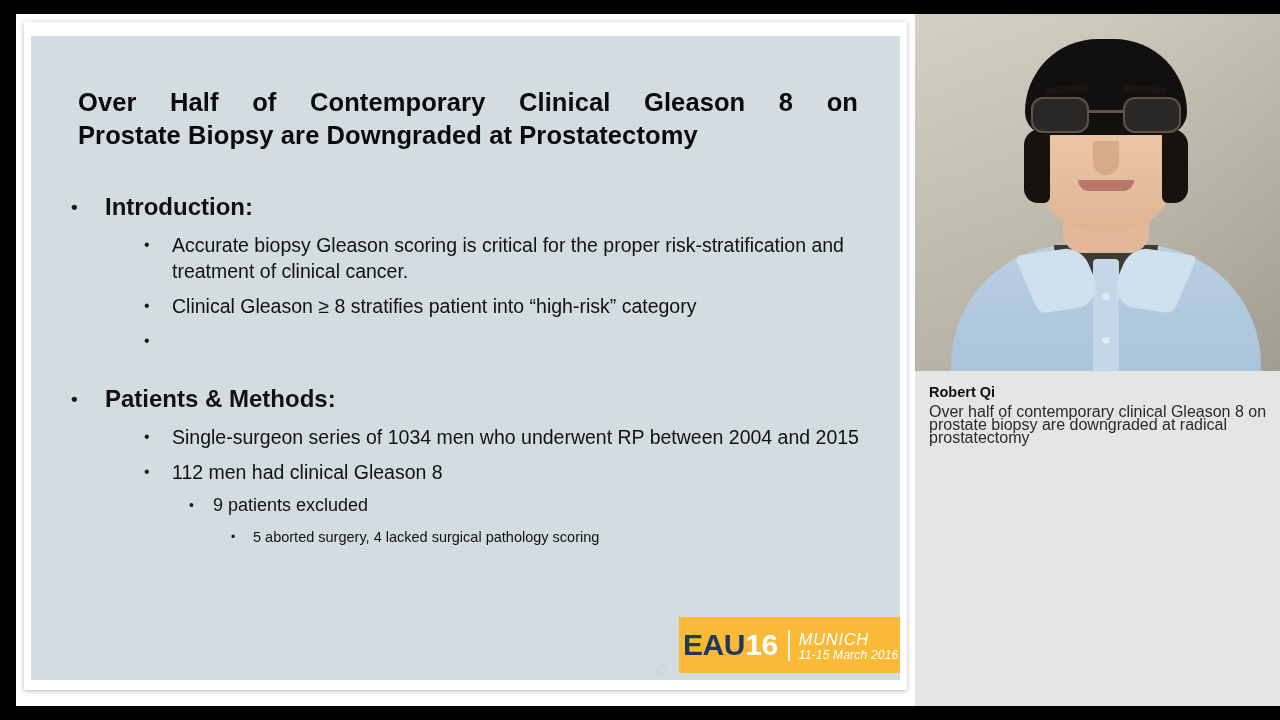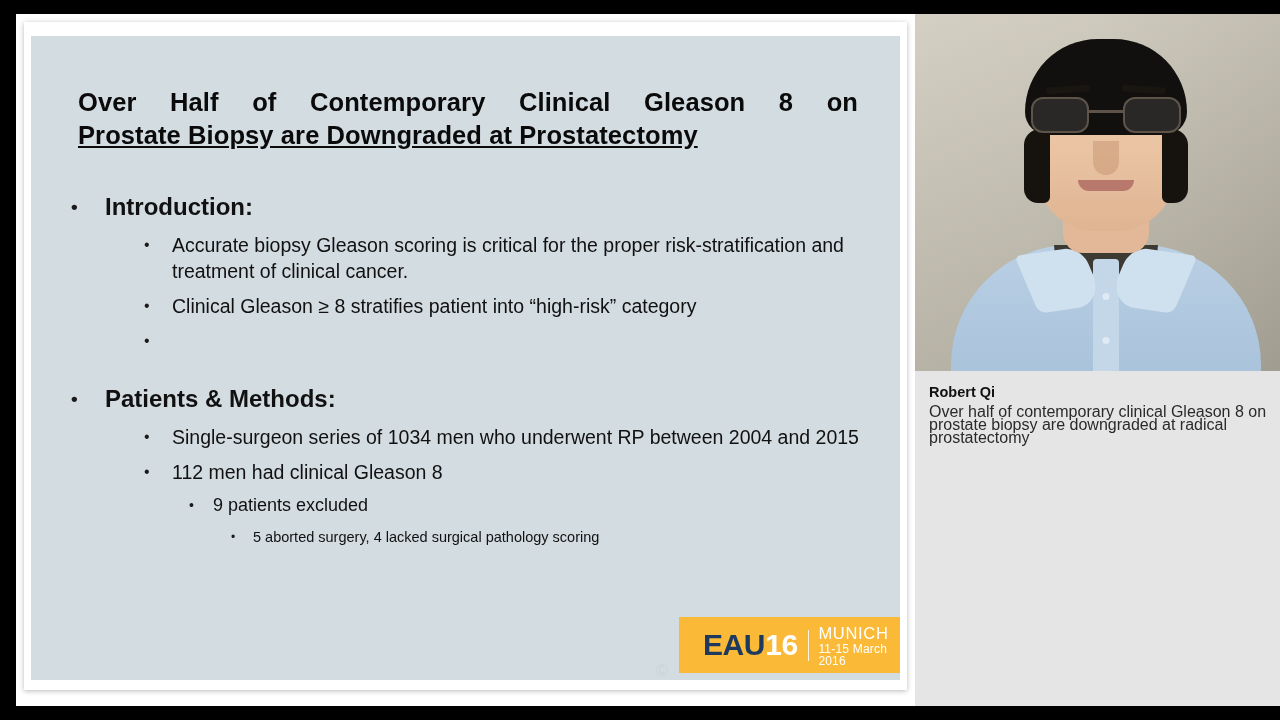--- a/index.html
+++ b/index.html
@@ -40,21 +40,21 @@
     position:absolute; left:47px; top:50px; width:780px;
     font-size:25.5px; font-weight:bold; line-height:33px;
     color:#0a0a0a; letter-spacing:.1px;
   }
   .slide-title .ln1 {
     display:block;
     text-align:justify;
     text-align-last:justify;
     word-spacing:2px;
   }
-  .slide-title .ln2 { display:block;text-decoration:underline; }
+  .slide-title .ln2 { display:block; }
 
   
   .slide-body { position:absolute; left:40px; top:146px; width:800px; color:#111; }
 
   .lvl { position:relative; display:flex; }
   .bullet-dot { flex:0 0 auto; color:#1a1a1a; line-height:inherit; }
   .bullet-text { flex:1 1 auto; }
 
   
   .lvl1 { margin-top:8px; font-size:24px; font-weight:bold; line-height:33px; }
@@ -79,27 +79,27 @@
     position:absolute; left:625px; top:626px;
     font-size:16px; color:#c6ced3; opacity:.75;
   }
 
   
   .eau-logo {
     position:absolute; left:648px; top:581px;
     width:222px; height:56px;
     background:#fbb938;
     display:flex; align-items:center;
-    padding-left:24px;
+    padding-left:4px;
   }
   .eau-mark { font-size:30px; font-weight:bold; letter-spacing:-.4px; line-height:1; }
   .eau-word { color:#1d3a5e; }
   .eau-year { color:#ffffff; }
   .eau-div  { width:2px; height:31px; background:#ffffff; opacity:.85; margin:0 9px 0 10px; }
-  .eau-right { display:flex; flex-direction:column; justify-content:center; }
+  .eau-right { display:flex; flex-direction:column; justify-content:center;font-style:italic; }
   .eau-city { font-size:16.5px; color:#ffffff; letter-spacing:.7px; line-height:18px; }
   .eau-date { font-size:12px; color:#ffffff; letter-spacing:.2px; line-height:12px; margin-top:1px; }
 
   
   .speaker-panel {
     position:absolute; left:899px; top:14px;
     width:381px; height:692px;
     background:#e5e5e5;
   }
   .speaker-video {

